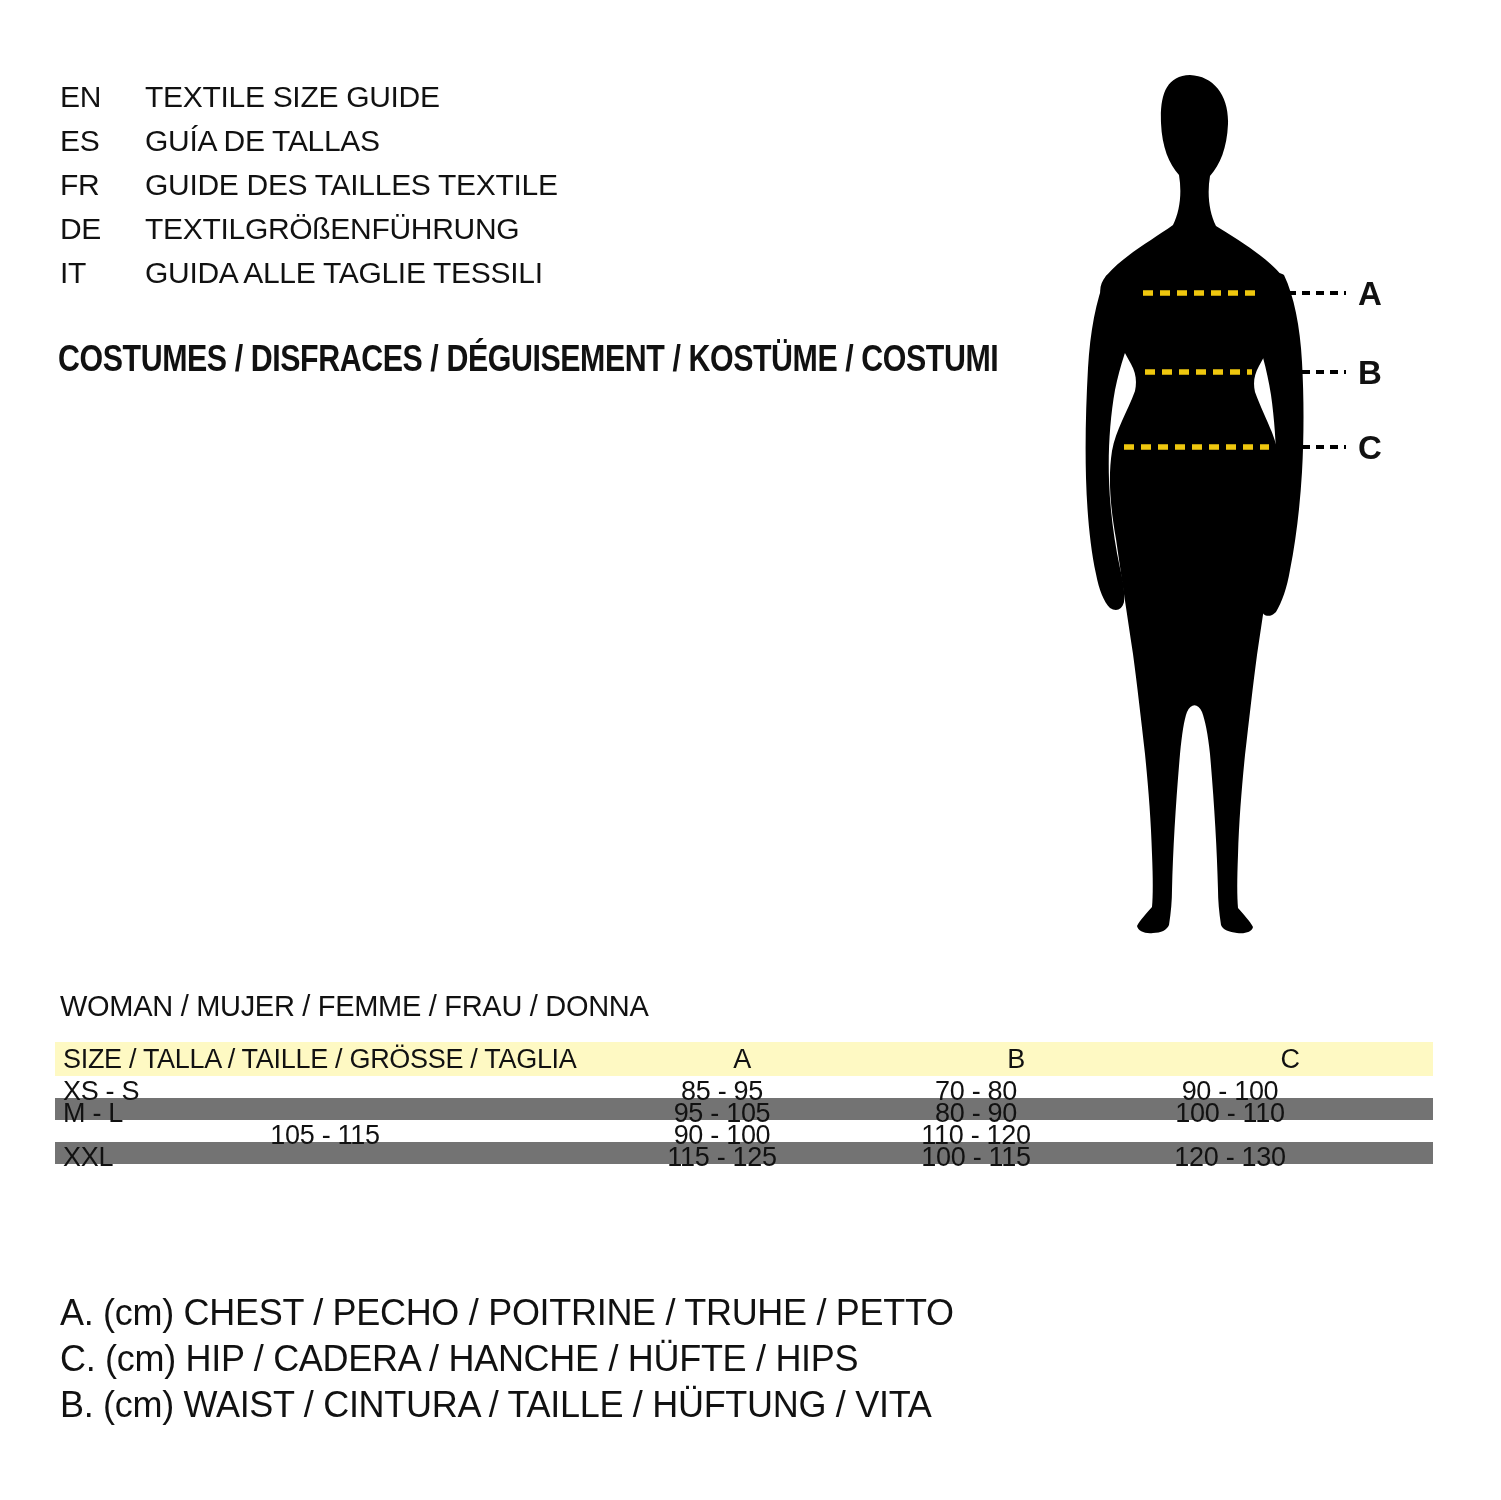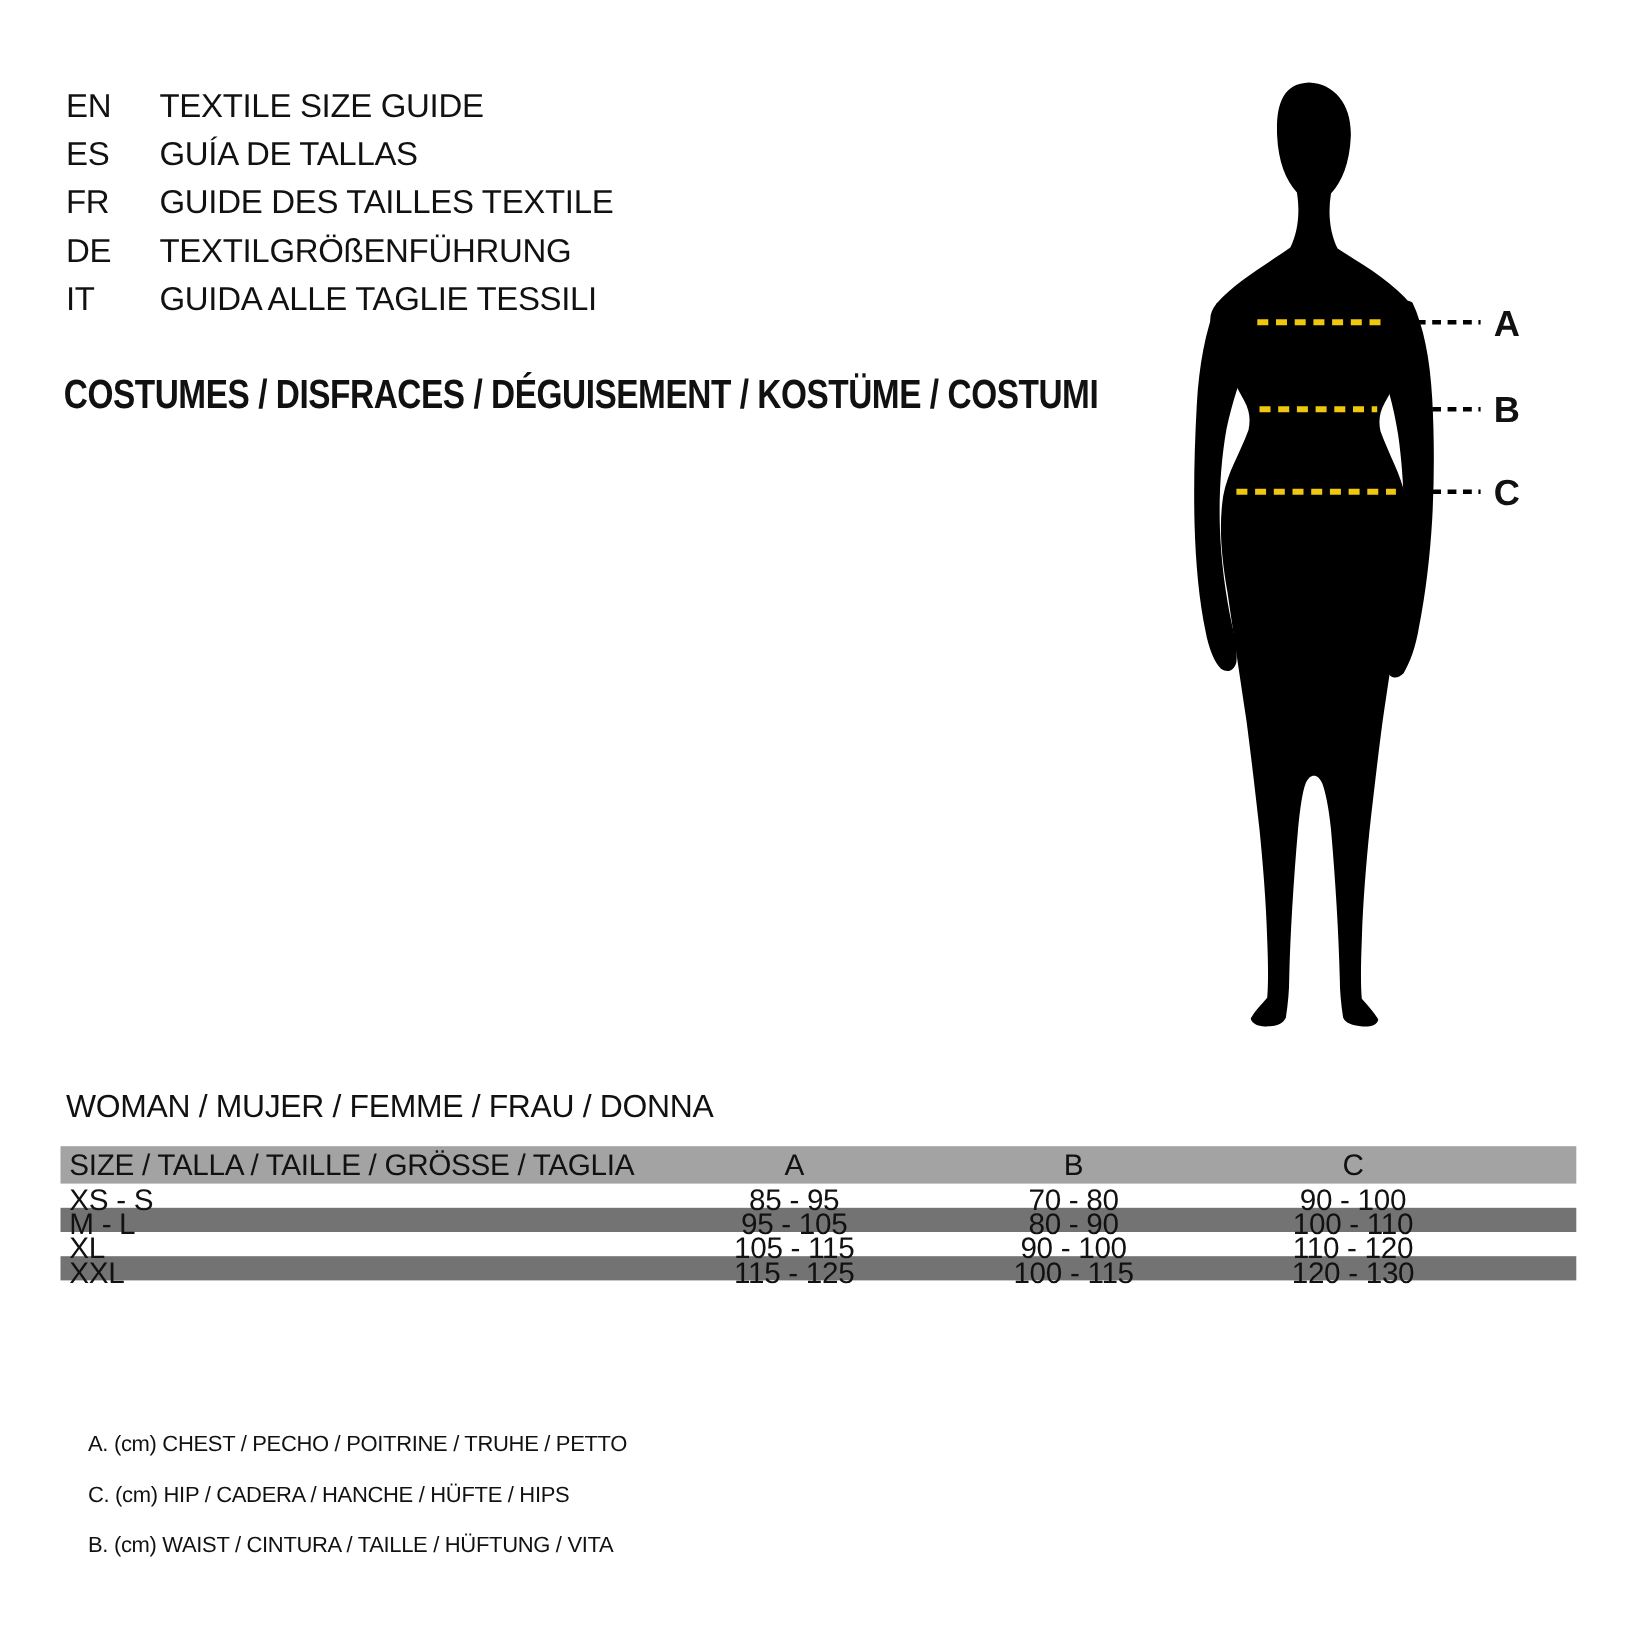--- a/index.html
+++ b/index.html
@@ -31,29 +31,29 @@
   .figure { position: absolute; left: 1040px; top: 70px; width: 380px; height: 880px; }
   .figure svg { display: block; width: 100%; height: 100%; }
   .marker-label { font-family: "Liberation Sans", "DejaVu Sans", sans-serif; font-weight: bold; font-size: 33px; }
 
   
   .woman-title { position: absolute; left: 60px; top: 990px; font-size: 29px; letter-spacing: -0.3px; white-space: nowrap; }
 
   
   .size-table { position: absolute; left: 55px; top: 1042px; width: 1378px; font-size: 27px; letter-spacing: -0.3px; }
   .t-head, .t-row { display: grid; grid-template-columns: 540px 254px 254px 254px; padding-right: 76px; }
-  .t-head { background: #a3a3a3; height: 34px; }
+  .t-head { background: #fef9c3; height: 34px; gap: 20px; }
   .t-row { height: 22px; }
   .t-row.stripe { background: #737373; }
   .cell-size { padding-left: 8px; display: flex; align-items: center; white-space: nowrap; }
   .cell-val { display: flex; align-items: center; justify-content: center; white-space: nowrap; }
 
   
   .legend-block { position: absolute; left: 60px; top: 1290px; }
-  .legend-row { height: 46px; display: flex; align-items: center; font-size: 20px; letter-spacing: -0.3px; white-space: nowrap; margin-left: 20px; }
+  .legend-row { height: 46px; display: flex; align-items: center; font-size: 36px; letter-spacing: -0.3px; white-space: nowrap; }
 </style>
 </head>
 <body>
 
 <div class="canvas">
 
   <div class="lang-block">
     <div class="lang-row">
       <span class="lang-code">EN</span>
       <span class="lang-label">TEXTILE SIZE GUIDE</span>
@@ -183,21 +183,20 @@
       <div class="cell-val">70 - 80</div>
       <div class="cell-val">90 - 100</div>
     </div>
     <div class="t-row stripe">
       <div class="cell-size">M - L</div>
       <div class="cell-val">95 - 105</div>
       <div class="cell-val">80 - 90</div>
       <div class="cell-val">100 - 110</div>
     </div>
     <div class="t-row">
-      <div class="cell-size">XL</div>
       <div class="cell-val">105 - 115</div>
       <div class="cell-val">90 - 100</div>
       <div class="cell-val">110 - 120</div>
     </div>
     <div class="t-row stripe">
       <div class="cell-size">XXL</div>
       <div class="cell-val">115 - 125</div>
       <div class="cell-val">100 - 115</div>
       <div class="cell-val">120 - 130</div>
     </div>

